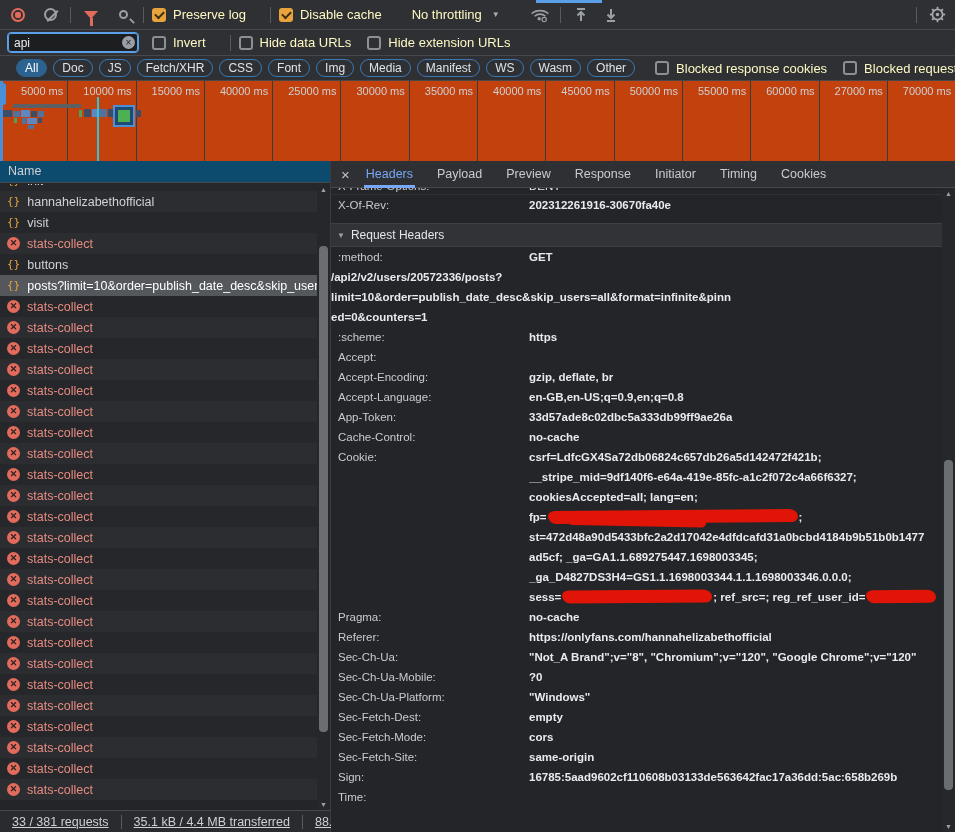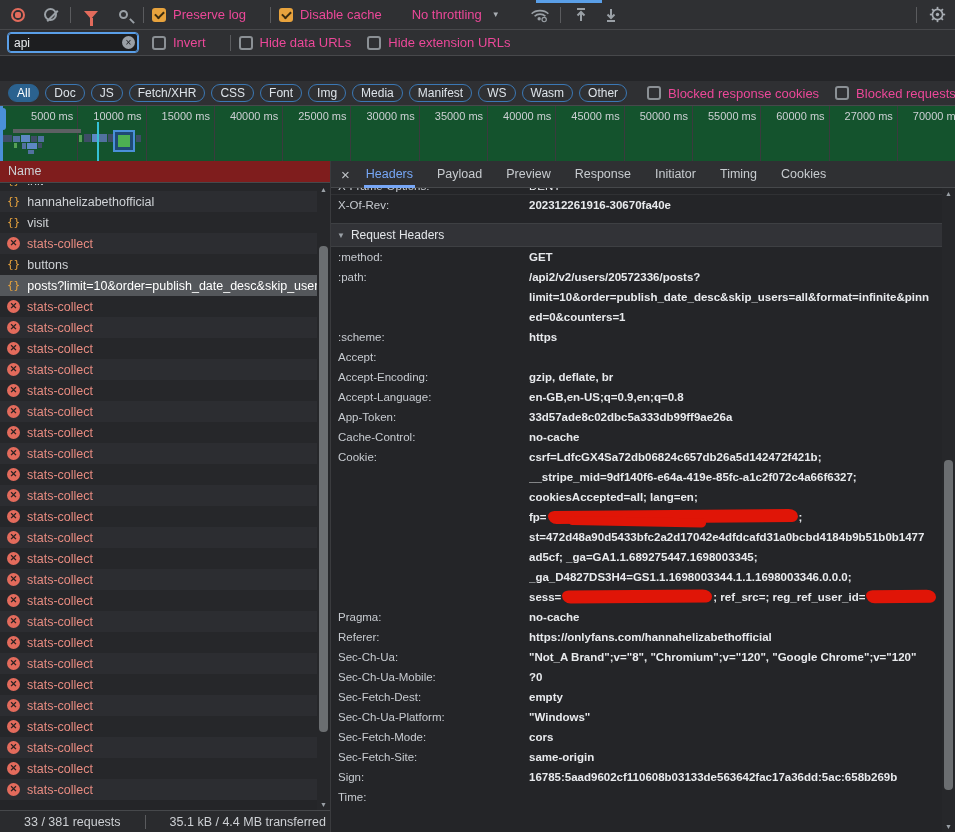--- a/index.html
+++ b/index.html
@@ -4,84 +4,84 @@
 <style>
   * { margin:0; padding:0; box-sizing:border-box; }
   html,body { background:#1b1c1e; }
   body { font-family:"Liberation Sans", sans-serif; }
   #app { position:relative; width:955px; height:832px; background:#242528; color:#dfe1e5; overflow:hidden; font-size:13px; }
 
   
   .trow { display:flex; align-items:center; background:#2f3033; border-bottom:1px solid #47484b; }
   #row1 { height:30px; padding:0 6px; }
   #row2 { height:26px; padding:0 8px; }
-  #row3 { height:25px; padding:0 8px;margin-top:25px; }
+  #row3 { height:25px; padding:0 16px; }
   .sep-v { width:1px; height:16px; background:#5a5b5e; margin:0 8px; flex:none; }
   .icon-btn { width:24px; height:24px; display:flex; align-items:center; justify-content:center; flex:none; cursor:pointer; }
 
   .rec-ring { width:14px; height:14px; border:2px solid #e36b5c; border-radius:50%; display:flex; align-items:center; justify-content:center; }
   .rec-sq { width:6px; height:6px; background:#e36b5c; border-radius:2px; }
   .clear-c { width:13px; height:13px; border:2px solid #9aa0a6; border-radius:50%; position:relative; }
   .clear-c::after { content:""; position:absolute; left:-1px; top:5px; width:15px; height:2px; background:#9aa0a6; transform:rotate(-45deg); }
   .funnel { width:0; height:0; border-left:7px solid transparent; border-right:7px solid transparent; border-top:8px solid #e36b5c; position:relative; }
   .funnel::after { content:""; position:absolute; left:-1.5px; top:-1px; width:3px; height:8px; background:#e36b5c; }
   .mag { width:9px; height:9px; border:2px solid #9aa0a6; border-radius:50%; position:relative; }
   .mag::after { content:""; position:absolute; left:8px; top:8px; width:6px; height:2px; background:#9aa0a6; transform:rotate(45deg); }
 
   .chk { width:14px; height:14px; border-radius:3px; flex:none; margin-right:7px; cursor:pointer; }
   .chk.off { border:2px solid #8b9095; background:transparent; }
   .chk.on { background:#e8a33d; position:relative; }
   .chk.on::after { content:""; position:absolute; left:3px; top:3px; width:7px; height:4px; border-left:2px solid #3a2c10; border-bottom:2px solid #3a2c10; transform:rotate(-45deg); }
-  .lbl { color:#ec4899; white-space:nowrap; }
+  .lbl { color:#fef9c3; white-space:nowrap; }
   .chk-group { display:flex; align-items:center; margin-right:16px; }
   .dd-arrow { font-size:8px; color:#a8adb3; margin-left:10px; }
 
   .svgi { stroke:#9aa0a6; fill:none; stroke-width:2; }
   .spacer { flex:1; }
   .top-strip { position:absolute; left:536px; top:0; width:66px; height:3px; background:#5a9fe8; }
 
   #filter-input-wrap { position:relative; width:130px; height:19px; flex:none; margin-right:14px; }
   #filter-input { width:100%; height:100%; background:#1d1e20; border:1px solid #5a9fe8; outline:1px solid #5a9fe8; border-radius:3px; color:#e8eaed; font-size:12px; padding:0 18px 0 5px; font-family:"Liberation Sans",sans-serif; }
   .clear-x { position:absolute; right:3px; top:3px; width:13px; height:13px; background:#9aa0a6; color:#202124; border-radius:50%; font-size:10px; line-height:13px; text-align:center; cursor:pointer; }
 
   .pill { border:1px solid #3b78b5; border-radius:10px; color:#dde3e9; font-size:12px; padding:1px 8px; margin-right:6px; white-space:nowrap; cursor:pointer; }
   .pill.sel { background:#2b628f; border-color:#2b628f; color:#fff; }
 
   
-  #overview { position:relative; height:80px; background:#14532d; overflow:hidden; display:flex;padding-left:10px; }
+  #overview { position:relative; height:80px; background:#c2410c; overflow:hidden; display:flex; }
   .ov-cell { width:68.3px; flex:none; border-right:1px solid #3a3b3e; font-size:11px; color:#cdd0d4; text-align:right; padding:4px 4px 0 0; }
   #ov-bars { position:absolute; left:0; top:0; width:100%; height:100%; }
   .bar { position:absolute; }
   #ov-handle { position:absolute; left:0; top:0; width:3px; height:100%; background:#4a90d9; }
   #ov-pill { position:absolute; left:0; top:2px; width:6px; height:22px; background:#4a90d9; border-radius:3px; }
   #ov-cursor { position:absolute; left:97px; top:16px; width:2px; height:64px; background:#35c1d6; }
 
   
   #main { position:absolute; top:161px; left:0; right:0; bottom:0; display:flex; }
   #left { width:331px; flex:none; border-right:1px solid #3a3b3e; position:relative; background:#242528; }
-  #name-head { height:22px; background:#7f1d1d; border-bottom:1px solid #46484b; color:#cdd0d4; font-size:12.5px; padding:3px 0 0 8px; }
+  #name-head { height:22px; background:#0c4a6e; border-bottom:1px solid #46484b; color:#cdd0d4; font-size:12.5px; padding:3px 0 0 8px; }
   #list-wrap { position:absolute; top:23px; left:0; right:13px; bottom:22px; overflow:hidden; }
   .lrow { height:21px; display:flex; align-items:center; padding-left:7px; font-size:12.5px; white-space:nowrap; overflow:hidden; cursor:pointer; }
   .lrow .nm { overflow:hidden; text-overflow:clip; white-space:nowrap; color:#cfd2d6; }
   .lrow.err .nm { color:#e78b80; }
   .lrow.sel { background:#54575b !important; }
   .lrow.sel .nm { color:#ffffff; }
   .json-ic { color:#e8a33d; font-size:11px; font-family:"DejaVu Sans Mono",monospace; margin-right:7px; flex:none; }
   .err-ic { width:13px; height:13px; background:#e36b5c; border-radius:50%; color:#2a2323; font-size:9px; line-height:13px; text-align:center; font-weight:bold; margin-right:7px; flex:none; }
 
   
   .sbar { position:absolute; top:0; bottom:0; width:13px; background:#26272a; }
   #left-sbar { right:0; top:23px; bottom:22px; }
   #right-sbar { right:0; top:27px; bottom:0; }
   .sb-arrow { position:absolute; left:0; width:13px; text-align:center; color:#9aa0a6; font-size:7px; cursor:pointer; }
   .sb-thumb { position:absolute; left:2px; width:9px; background:#6b6e71; border-radius:4px; cursor:pointer; }
 
   
   #statusbar { position:absolute; left:0; right:0; bottom:0; height:22px; background:#2a2b2e; border-top:1px solid #46484b; display:flex; align-items:center; font-size:12.5px; color:#cdd0d4; }
-  #statusbar .sitem { padding:0 24px; white-space:nowrap; }
+  #statusbar .sitem { padding:0 12px; white-space:nowrap;text-decoration:underline; }
   #statusbar .sitem + .sitem { border-left:1px solid #5a5b5e; }
 
   
   #right { flex:1; position:relative; background:#242528; overflow:hidden; }
   #tabs { height:27px; background:#2f3033; border-bottom:1px solid #46484b; display:flex; align-items:center; padding-left:10px; }
   #tab-close { color:#c0c4c8; font-size:15px; margin-right:14px; cursor:pointer; }
   .tab { position:relative; height:27px; line-height:26px; padding:0 2px; margin-right:20px; font-size:12.5px; color:#c8ccd0; cursor:pointer; white-space:nowrap; }
   .tab.active { color:#77a7f7; }
   .tab.active::after { content:""; position:absolute; left:0; right:0; bottom:0; height:3px; background:#77a7f7; }
 
@@ -438,21 +438,20 @@
               <span class="sect-tri">▼</span>
               <span>Request Headers</span>
             </div>
             <div class="hrow">
               <div class="hname">:method:</div>
               <div class="hval">
                 <div class="vline"><span>GET</span></div>
               </div>
             </div>
             <div class="hrow">
-              <div class="hname">:path:</div>
               <div class="hval">
                 <div class="vline"><span>/api2/v2/users/20572336/posts?</span></div>
                 <div class="vline"><span>limit=10&amp;order=publish_date_desc&amp;skip_users=all&amp;format=infinite&amp;pinn</span></div>
                 <div class="vline"><span>ed=0&amp;counters=1</span></div>
               </div>
             </div>
             <div class="hrow">
               <div class="hname">:scheme:</div>
               <div class="hval">
                 <div class="vline"><span>https</span></div>
@@ -516,29 +515,29 @@
                 <div class="vline"><span>"Not_A Brand";v="8", "Chromium";v="120", "Google Chrome";v="120"</span></div>
               </div>
             </div>
             <div class="hrow">
               <div class="hname">Sec-Ch-Ua-Mobile:</div>
               <div class="hval">
                 <div class="vline"><span>?0</span></div>
               </div>
             </div>
             <div class="hrow">
+              <div class="hname">Sec-Ch-Ua-Platform:</div>
+              <div class="hval">
+                <div class="vline"><span>"Windows"</span></div>
+              </div>
+            </div>
+            <div class="hrow">
               <div class="hname">Sec-Fetch-Dest:</div>
               <div class="hval">
                 <div class="vline"><span>empty</span></div>
-              </div>
-            </div>
-            <div class="hrow">
-              <div class="hname">Sec-Ch-Ua-Platform:</div>
-              <div class="hval">
-                <div class="vline"><span>"Windows"</span></div>
               </div>
             </div>
             <div class="hrow">
               <div class="hname">Sec-Fetch-Mode:</div>
               <div class="hval">
                 <div class="vline"><span>cors</span></div>
               </div>
             </div>
             <div class="hrow">
               <div class="hname">Sec-Fetch-Site:</div>

